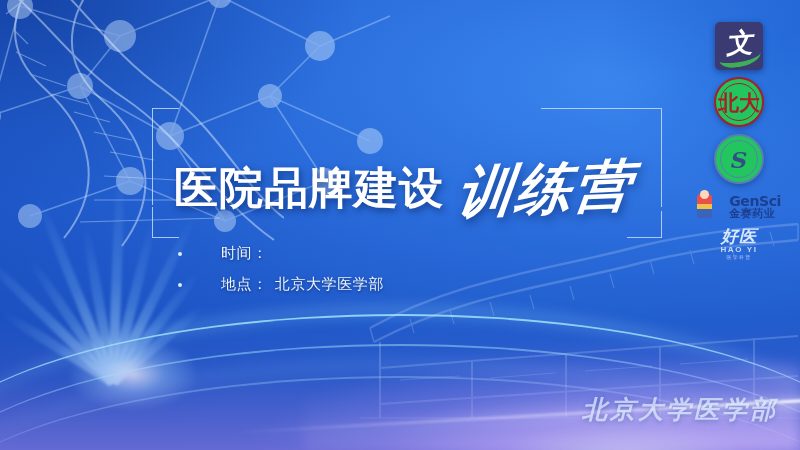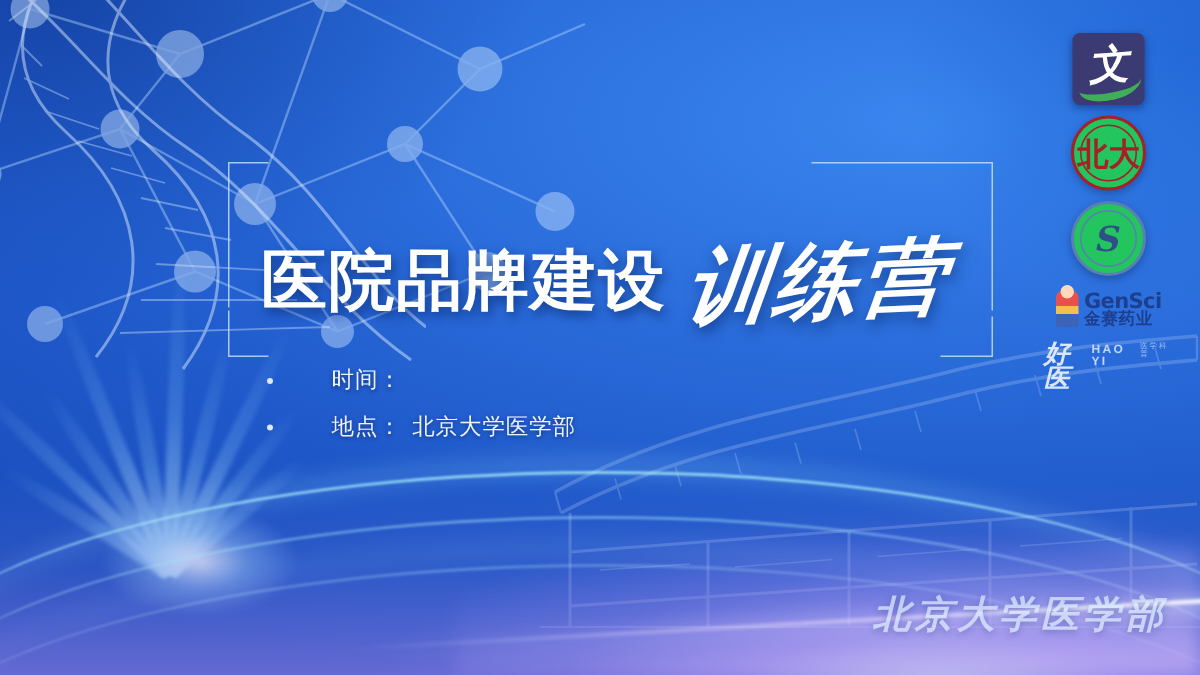--- a/index.html
+++ b/index.html
@@ -145,34 +145,34 @@
     color:#a81f27;font-size:21px;font-weight:700;font-family:"DejaVu Serif",serif;line-height:1;
   }
   .logo-circ.sci{border:2px solid #5a7fb5;}
   .logo-circ.sci::before{
     content:"";position:absolute;inset:4px;border-radius:50%;border:1px solid #5a7fb5;
   }
   .logo-circ.sci .mark{
     color:#2f4f86;font-size:23px;font-weight:700;font-family:"DejaVu Serif",serif;line-height:1;font-style:italic;
   }
   .logo-wide{
-    width:84px;height:30px;display:flex;align-items:center;gap:4px;justify-content:center;
+    width:84px;height:30px;display:flex;align-items:center;gap:4px;justify-content:space-between;
   }
   .gensci-fig{
     width:15px;height:24px;border-radius:4px 4px 2px 2px;
     background:linear-gradient(to bottom,#e8504b 0 42%,#f0c24a 42% 64%,#3b63b8 64% 100%);
     position:relative;flex:0 0 auto;
   }
   .gensci-fig::after{
     content:"";position:absolute;left:3px;top:-4px;width:9px;height:9px;border-radius:50%;background:#ffd9b8;
   }
   .gensci-txt{display:flex;flex-direction:column;line-height:1;}
   .gensci-en{font-size:14px;font-weight:700;color:#1d3f8f;letter-spacing:-.4px;font-family:"DejaVu Sans",sans-serif;}
   .gensci-cn{font-size:11px;font-weight:700;color:#1d3f8f;letter-spacing:.5px;}
-  .haoyi{width:86px;height:32px;display:flex;flex-direction:row;align-items:flex-start;justify-content:center;line-height:1;}
+  .haoyi{width:86px;height:32px;display:flex;flex-direction:column;align-items:center;justify-content:center;line-height:1;}
   .haoyi-cn{font-size:17px;font-weight:700;color:#e9f2ff;font-family:"DejaVu Serif",serif;font-style:italic;letter-spacing:1px;opacity:.92;}
   .haoyi-en{font-size:8px;font-weight:700;color:#dbe8ff;letter-spacing:1.6px;margin-top:1px;opacity:.85;}
   .haoyi-sub{font-size:5px;color:#cfe0ff;letter-spacing:1.2px;margin-top:1px;opacity:.7;}
 
   
   .watermark{position:absolute;right:22px;bottom:28px;text-align:center;opacity:.72;}
   .wm-cn{
     font-size:25px;color:#dceaff;letter-spacing:3px;line-height:1;
     font-family:"DejaVu Serif","Liberation Serif",serif;font-style:italic;font-weight:700;
     text-shadow:0 1px 5px rgba(20,40,120,.45);

